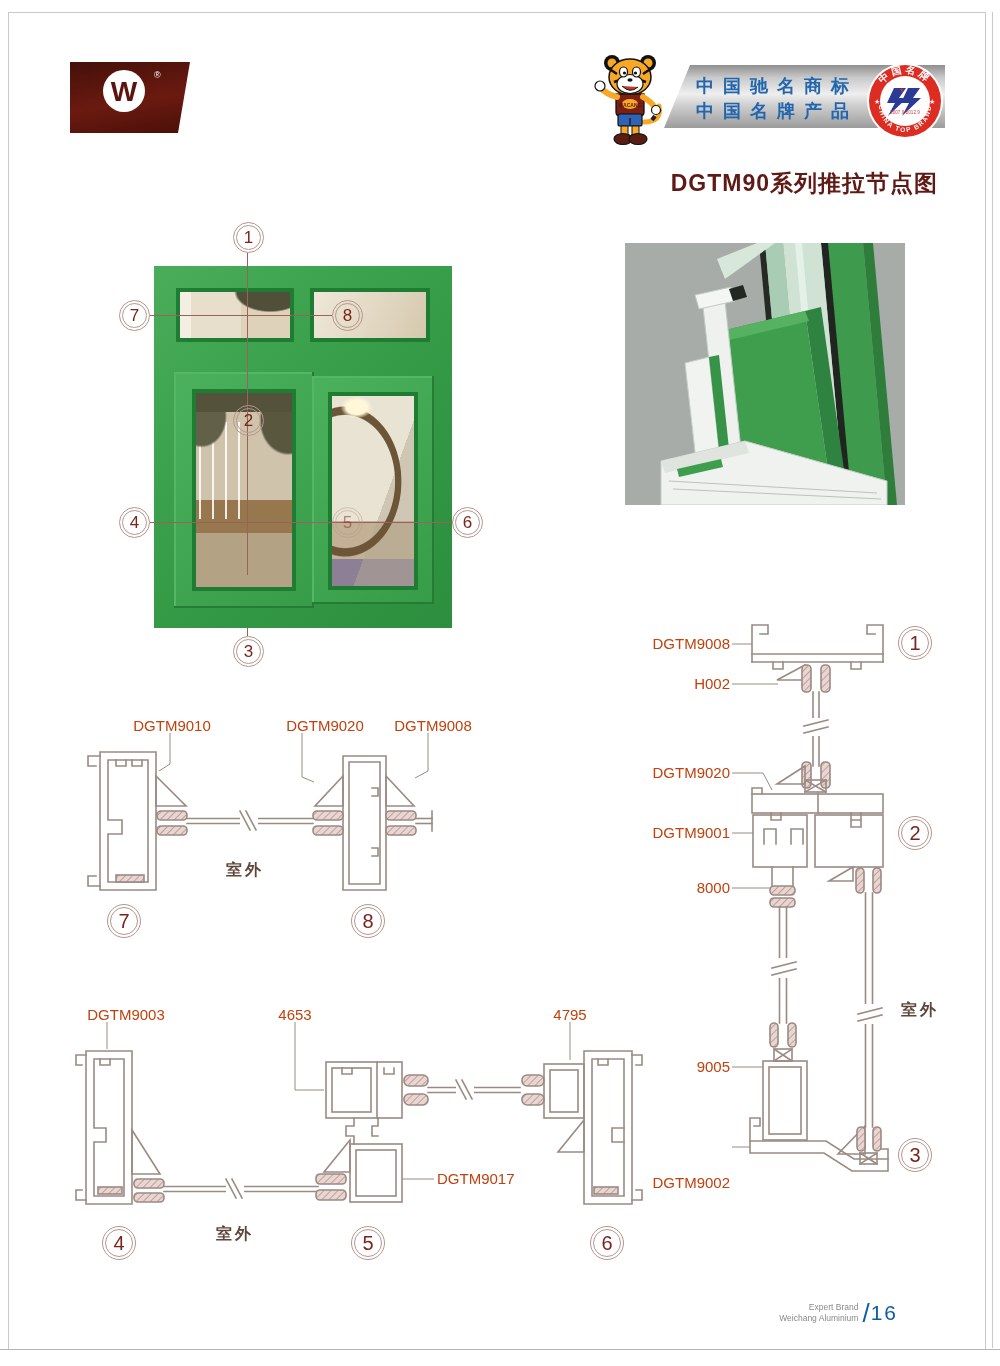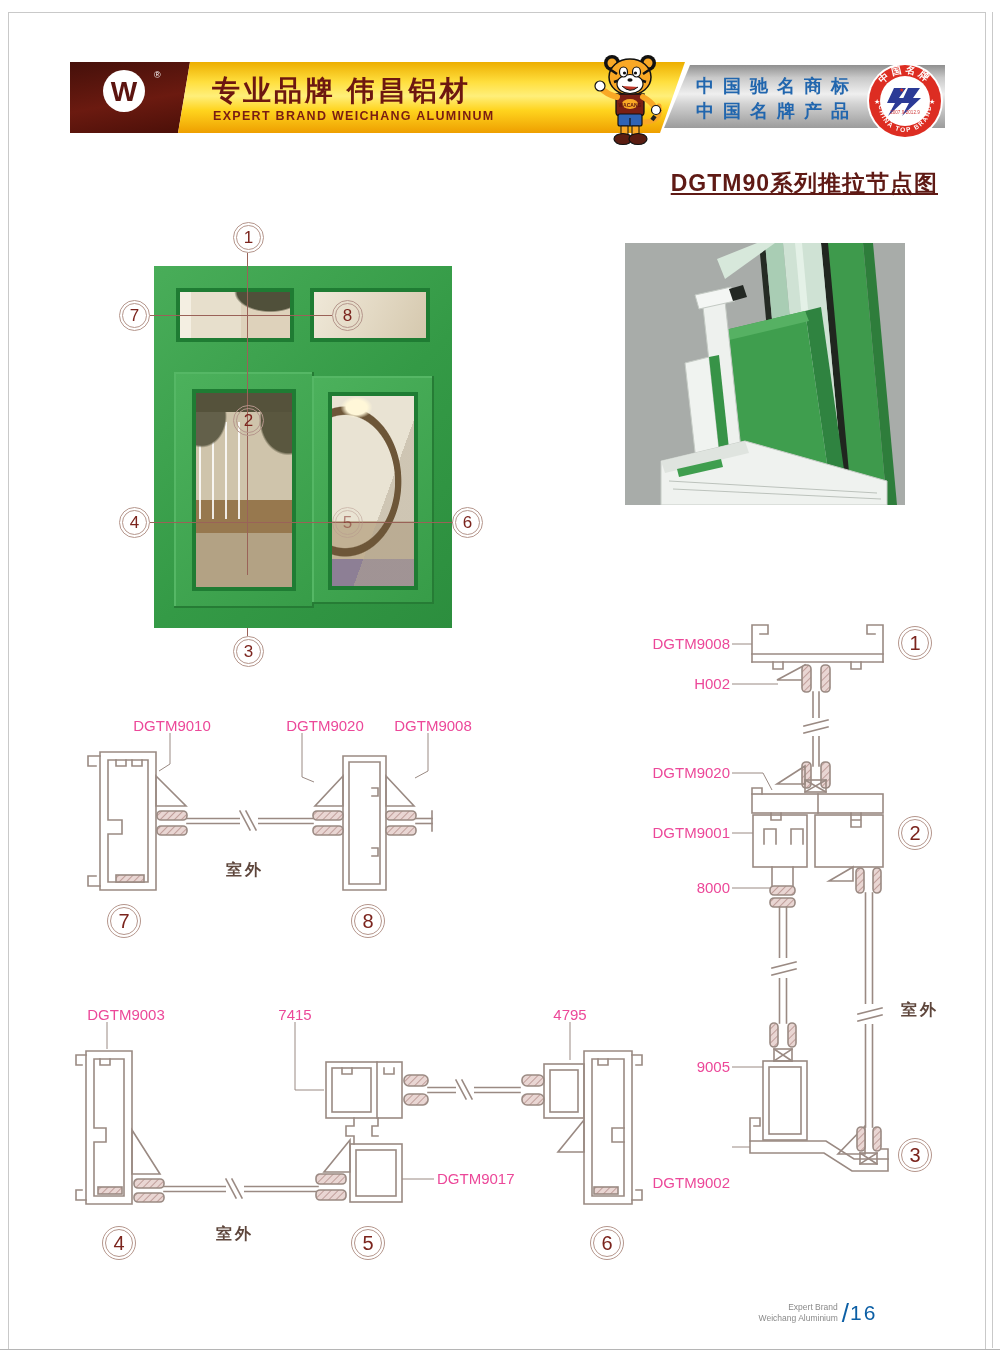--- a/index.html
+++ b/index.html
@@ -23,49 +23,49 @@
   .slogan-cn{position:absolute;left:34px;top:10px;font-size:28px;font-weight:bold;color:#6d1710;
     letter-spacing:3px;white-space:nowrap;}
   .slogan-en{position:absolute;left:35px;top:47px;font-size:12.5px;font-weight:bold;color:#7a1d12;
     letter-spacing:1.3px;white-space:nowrap;}
   .graybar{position:absolute;left:664px;top:65px;width:281px;height:63px;
     background:linear-gradient(180deg,#8f8f8f,#c9c9c9 20%,#efefef 46%,#d2d2d2 62%,#9c9c9c);
     clip-path:polygon(26px 0,100% 0,100% 100%,0 100%);}
   .honor{position:absolute;left:32px;color:#2166ae;font-weight:bold;font-size:18px;
     letter-spacing:9px;white-space:nowrap;}
   .title{position:absolute;right:62px;top:168px;font-size:23px;font-weight:bold;color:#5f1a15;
-    letter-spacing:1px;text-decoration:underline;}
+    letter-spacing:1px;}
   
   .win{position:absolute;left:154px;top:266px;width:298px;height:362px;
     background:linear-gradient(135deg,#49ad59,#349a46 55%,#2c8e3e);}
   .pane{position:absolute;border:4px solid #1f7c33;}
   .sash{position:absolute;background:linear-gradient(135deg,#4cb15c,#379c48);
     box-shadow:inset -2px -2px 0 #267c35, inset 2px 2px 0 #55b765;}
   
   .co{position:absolute;width:31px;height:31px;border:1px solid #b5968c;border-radius:50%;
     display:flex;align-items:center;justify-content:center;box-sizing:border-box;background:transparent;}
   .co::before{content:"";position:absolute;inset:2px;border:1px solid #b5968c;border-radius:50%;}
   .co span{font-size:17px;color:#7b241d;line-height:1;}
   .co.big{width:34px;height:34px;}
   .co.big span{font-size:20px;}
   .co.ghost{opacity:.5;}
   .cl{position:absolute;background:#9a6258;}
   
-  .lbl{position:absolute;font-size:15px;color:#ec4899;white-space:nowrap;line-height:14px;}
+  .lbl{position:absolute;font-size:15px;color:#c2410c;white-space:nowrap;line-height:14px;}
   .lbl-c{transform:translateX(-50%);}
   .lbl-r{transform:translateX(-100%);}
   .outdoor{position:absolute;font-size:16px;font-weight:bold;color:#5e463c;letter-spacing:3px;
     white-space:nowrap;line-height:16px;}
   svg .ln{stroke:#9a8a83;stroke-width:1.6;fill:none;stroke-linejoin:miter;stroke-linecap:square;}
   svg .th{stroke:#9a8a83;stroke-width:1;fill:none;}
   svg .hz{stroke:#a57873;stroke-width:1.2;}
   svg .wh{fill:#fff;stroke:none;}
   
-  .footer{position:absolute;left:700px;top:1297px;width:236px;height:32px;display:flex;
-    justify-content:center;align-items:center;}
+  .footer{position:absolute;left:662px;top:1297px;width:236px;height:32px;display:flex;
+    justify-content:flex-end;align-items:center;}
   .f-small{font-size:8.5px;color:#8a8a8a;text-align:right;line-height:1.3;margin-right:3px;}
   .f-slash{font-size:26px;color:#0c5fa5;font-weight:400;margin:0 1px;}
   .f-num{font-size:21px;color:#0c5fa5;font-weight:normal;letter-spacing:2px;}
 </style>
 </head>
 <body>
 
 <div id="page">
 
   <div class="frame"></div>
@@ -74,24 +74,20 @@
 
   <div class="logo-block">
     <svg class="abs" style="left:30px;top:5px" width="48" height="48" viewBox="0 0 48 48">
       <circle cx="24" cy="24" r="21" fill="#ffffff"></circle>
       <text x="24" y="34" text-anchor="middle" font-size="28" font-weight="bold" font-family="Liberation Sans, sans-serif" fill="#5c1410">W</text>
     </svg>
     <span class="reg">®</span>
     <div class="wacang">WACANG</div>
   </div>
 
-  <div class="banner">
-    <div class="slogan-cn">专业品牌  伟昌铝材</div>
-    <div class="slogan-en">EXPERT BRAND WEICHANG ALUMINUM</div>
-  </div>
 
   <div class="graybar">
     <div class="honor" style="top:9px">中国驰名商标</div>
     <div class="honor" style="top:34px">中国名牌产品</div>
   </div>
 
   <svg class="abs" style="left:592px;top:50px;z-index:3" width="80" height="96" viewBox="0 0 80 96">
     <path d="M52,72 q18,0 15,-16" stroke="#f9a825" stroke-width="5" fill="none" stroke-linecap="round"></path>
     <path d="M60,70 l3,-4 M65,63 l3,-4" stroke="#222" stroke-width="4" fill="none"></path>
     <circle cx="20" cy="13" r="8" fill="#111"></circle>
@@ -335,21 +331,21 @@
       <rect x="544" y="197" width="24" height="7" fill="url(#hB)"></rect>
     </g>
     <g class="th">
       <path d="M57 32 V59"></path>
         <path d="M245 32 V100 H274"></path>
         <path d="M520 32 V70"></path>
         <path d="M352 189 H384"></path>
     </g>
   </svg>
   <div class="lbl lbl-c" style="left:126px;top:1008px">DGTM9003</div>
-  <div class="lbl lbl-c" style="left:295px;top:1008px">7415</div>
+  <div class="lbl lbl-c" style="left:295px;top:1008px">4653</div>
   <div class="lbl lbl-c" style="left:570px;top:1008px">4795</div>
   <div class="lbl" style="left:437px;top:1172px">DGTM9017</div>
   <div class="outdoor" style="left:216px;top:1226px">室外</div>
   <div class="co big" style="left:102px;top:1226px">
       <span>4</span>
     </div>
   <div class="co big" style="left:351px;top:1226px">
       <span>5</span>
     </div>
   <div class="co big" style="left:590px;top:1226px">

